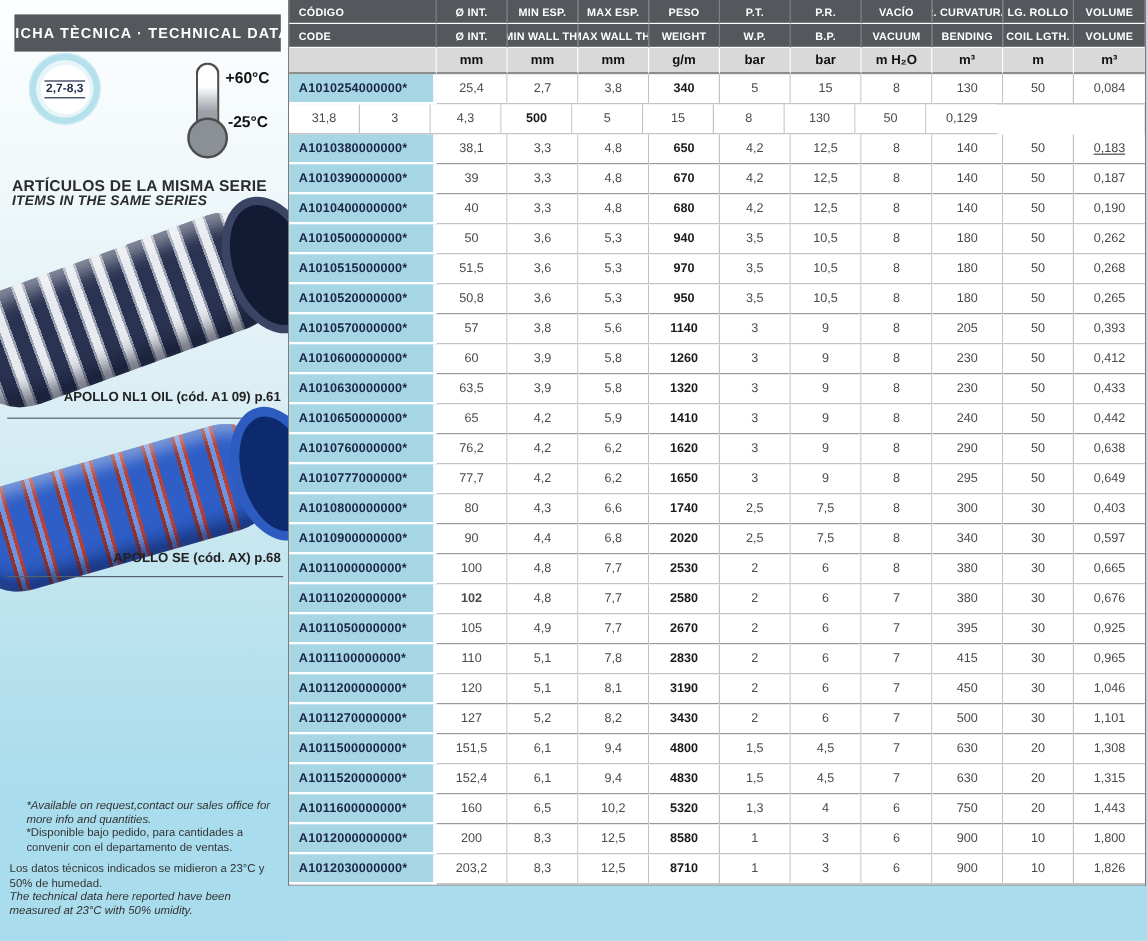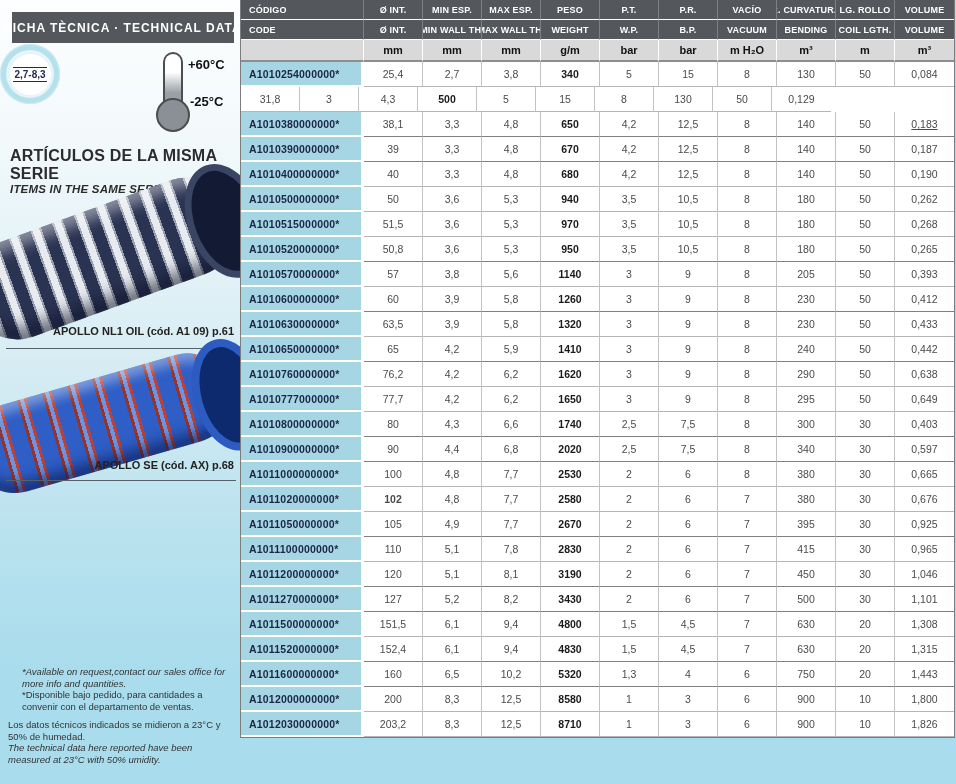--- a/index.html
+++ b/index.html
@@ -12,21 +12,21 @@
   .sidebar{
     position:absolute;left:0;top:0;width:240px;height:784px;overflow:hidden;
     background:linear-gradient(180deg,#fdfeff 0%,#f2f9fb 18%,#d8edf4 45%,#b9e2ee 68%,#a9dcec 85%,#a9dcec 100%);
   }
   .tech-header{
     position:absolute;left:12px;top:12px;width:222px;height:31px;
     background:#54585d;color:#fff;display:flex;align-items:center;justify-content:center;
     font-weight:bold;font-size:12px;letter-spacing:1px;white-space:nowrap;
   }
   .badge{
-    position:absolute;left:0;top:44px;width:60px;height:60px;border-radius:50%;
+    position:absolute;left:24px;top:44px;width:60px;height:60px;border-radius:50%;
     background:#b5e1ec;display:flex;align-items:center;justify-content:center;
     box-shadow:0 0 0 1px #cdeaf2 inset;
   }
   .badge-mid{
     width:48px;height:48px;border-radius:50%;background:#e7f5f9;
     display:flex;align-items:center;justify-content:center;
   }
   .badge-core{
     width:41px;height:41px;border-radius:50%;background:#ffffff;
     display:flex;align-items:center;justify-content:center;
@@ -40,21 +40,21 @@
     border:2px solid #4d4d4d;border-bottom:none;border-radius:10px 10px 0 0;
     background:linear-gradient(180deg,#ffffff 0%,#ffffff 35%,#9aa0a7 75%);
   }
   .thermo-bulb{
     position:absolute;left:156px;top:98px;width:30px;height:30px;border-radius:50%;
     background:#8b9097;border:2px solid #4d4d4d;
   }
   .temp-high{position:absolute;left:188px;top:57px;font-size:13px;font-weight:bold;color:#111;}
   .temp-low{position:absolute;left:190px;top:94px;font-size:13px;font-weight:bold;color:#111;}
   .series-title{position:absolute;left:10px;top:147px;color:#2c2c2c;}
-  .series-es{font-size:16px;font-weight:bold;letter-spacing:.2px;}
+  .series-es{font-size:13px;font-weight:bold;letter-spacing:.2px;}
   .series-en{font-size:11.5px;font-weight:bold;font-style:italic;letter-spacing:.2px;}
   
   .hose-wrap{position:absolute;overflow:visible;}
   .hose-wrap1{left:-34px;top:192px;width:300px;height:145px;transform:rotate(-20deg);}
   .hose-wrap2{left:-34px;top:362px;width:300px;height:115px;transform:rotate(-16deg);}
   .tube{position:absolute;left:0;top:12px;border-radius:48px;}
   .tube1{
     width:278px;height:100px;
     background:repeating-linear-gradient(90deg,#2b3352 0 12px,#98a0b0 12px 14px,#e7eaef 14px 21px,#98a0b0 21px 23px);
     box-shadow:inset 0 10px 14px rgba(255,255,255,.45), inset 0 -12px 16px rgba(10,15,35,.55);

